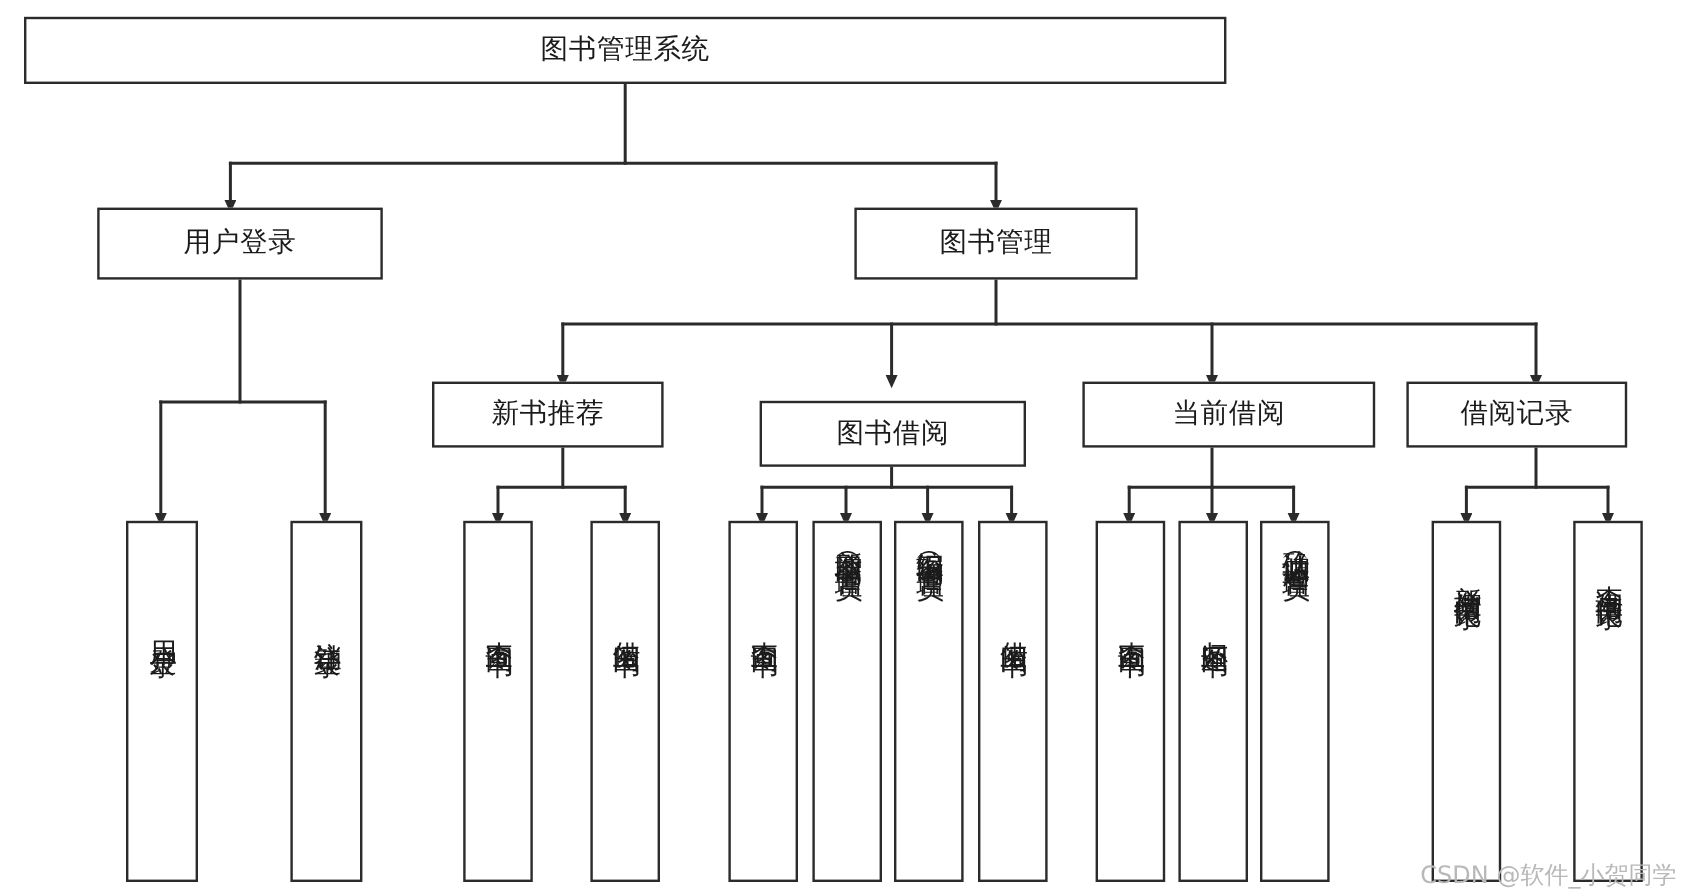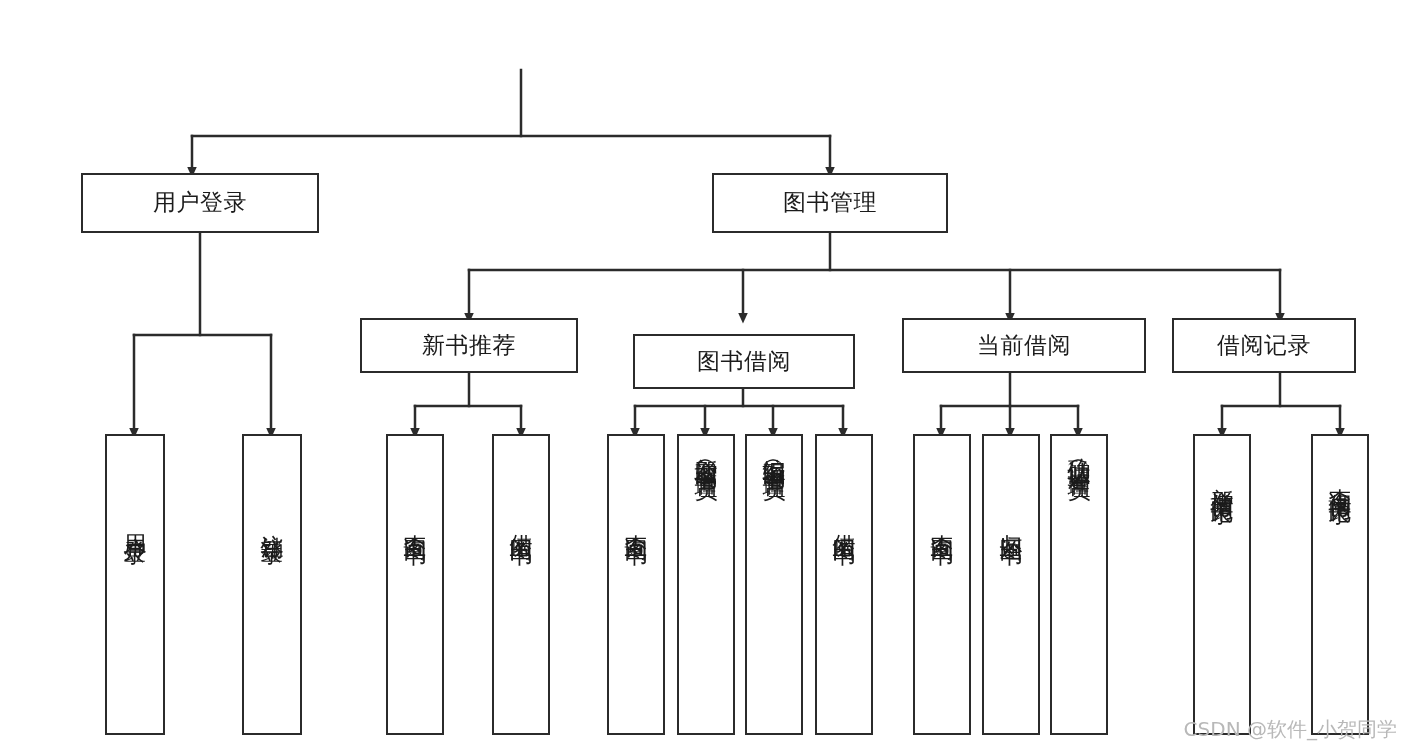--- a/index.html
+++ b/index.html
@@ -123,30 +123,33 @@
       <path d="M1010,406 L1010,429" marker-end="url(#arrow)"></path>
       <path d="M1078,406 L1078,429" marker-end="url(#arrow)"></path>
 
       <path d="M1280,373 L1280,406"></path>
       <path d="M1222,406 L1340,406"></path>
       <path d="M1222,406 L1222,429" marker-end="url(#arrow)"></path>
       <path d="M1340,406 L1340,429" marker-end="url(#arrow)"></path>
     </g>
   </svg>
 
+  <div class="node root horizontal" style="left:20px; top:14px; width:1002px; height:56px;">
+    <span class="label">图书管理系统</span>
+  </div>
 
   <div class="node horizontal" style="left:81px; top:173px; width:238px; height:60px;">
     <span class="label">用户登录</span>
   </div>
 
   <div class="node horizontal" style="left:712px; top:173px; width:236px; height:60px;justify-content:center;">
     <span class="label">图书管理</span>
   </div>
 
-  <div class="node horizontal" style="left:360px; top:318px; width:218px; height:55px;">
+  <div class="node horizontal" style="left:360px; top:318px; width:193px; height:55px;">
     <span class="label">新书推荐</span>
   </div>
 
   <div class="node horizontal" style="left:633px; top:334px; width:222px; height:55px;">
     <span class="label">图书借阅</span>
   </div>
 
   <div class="node horizontal" style="left:902px; top:318px; width:244px; height:55px;">
     <span class="label">当前借阅</span>
   </div>

